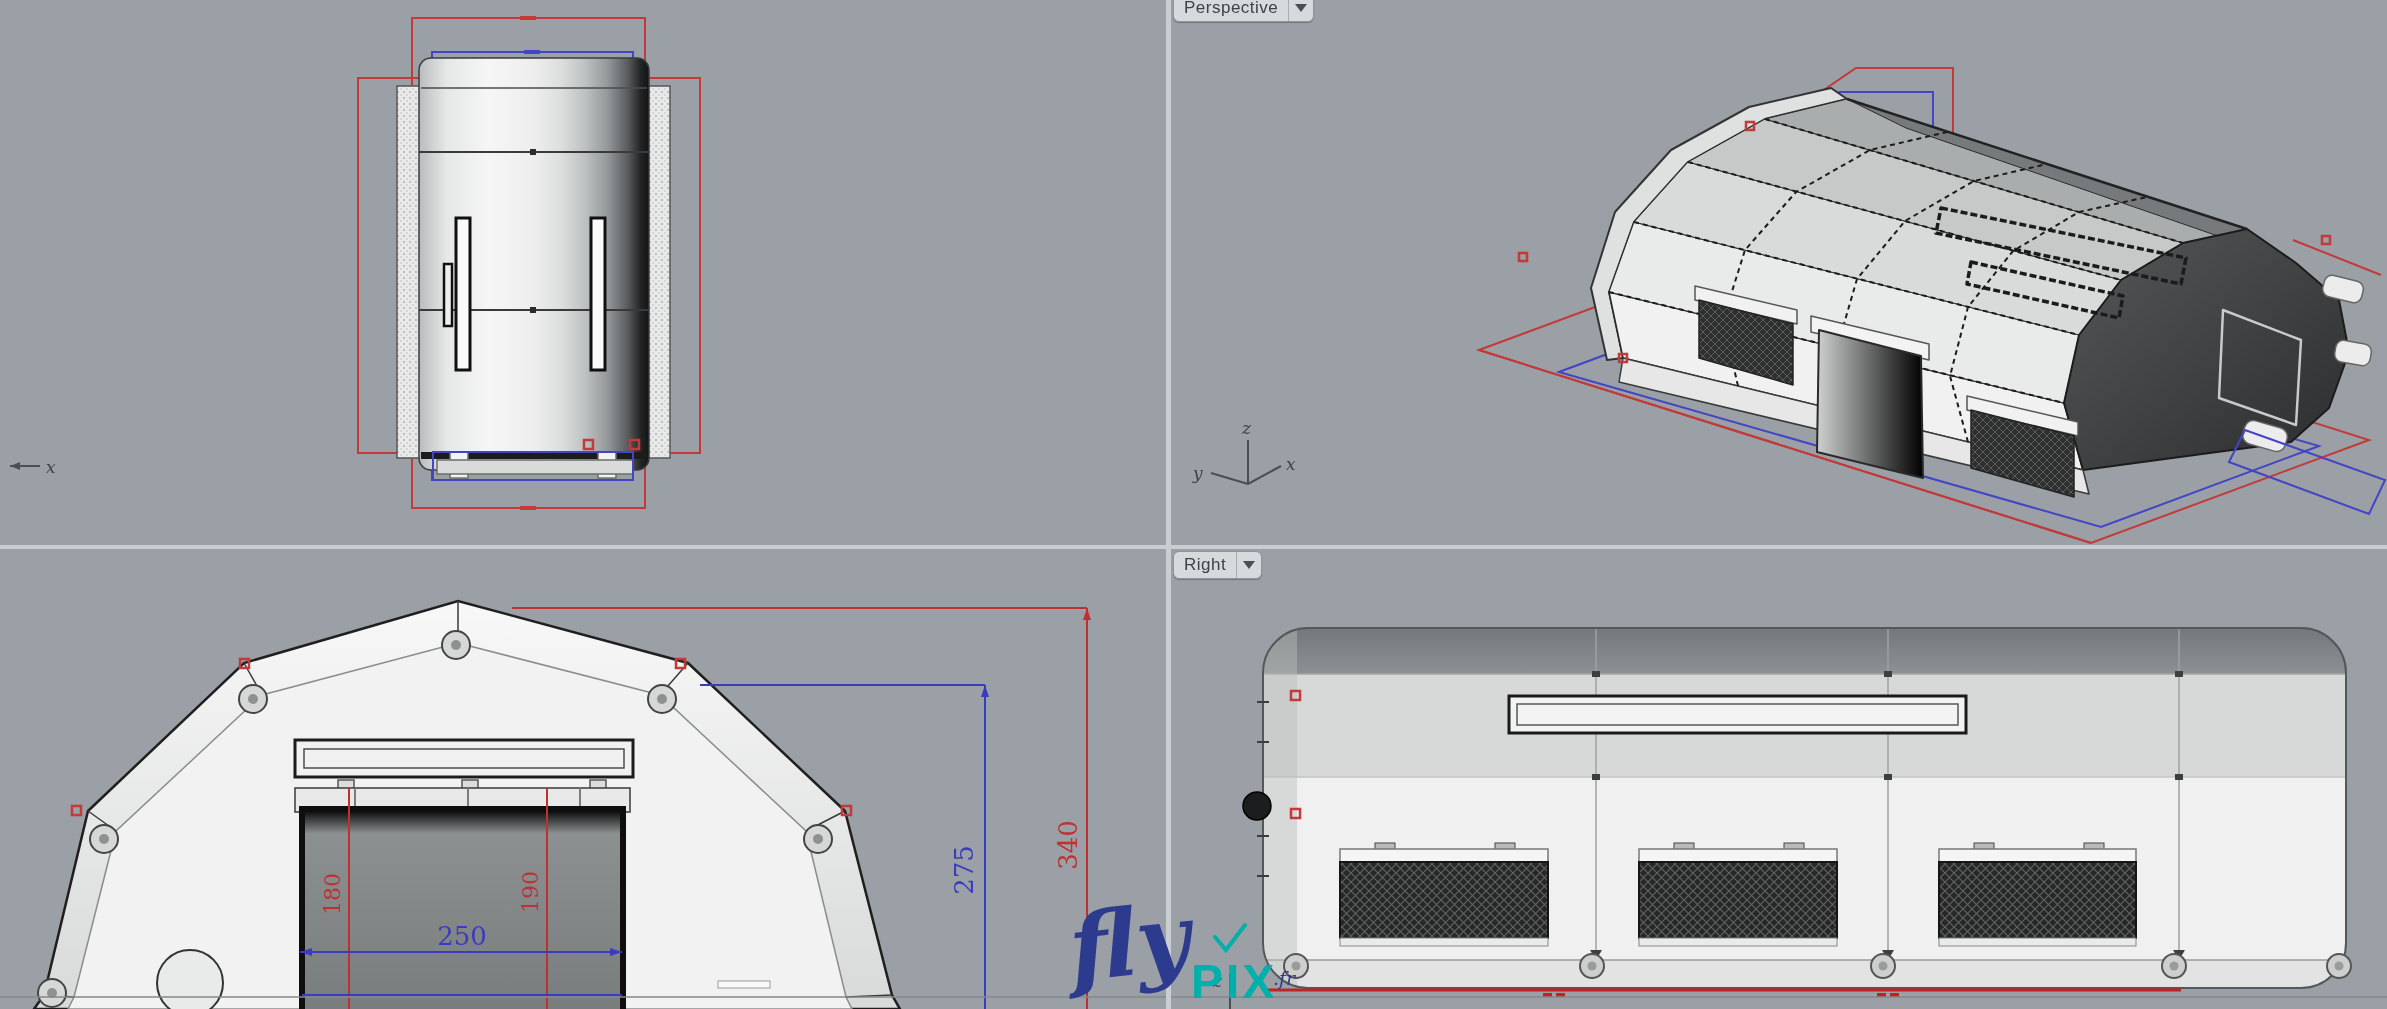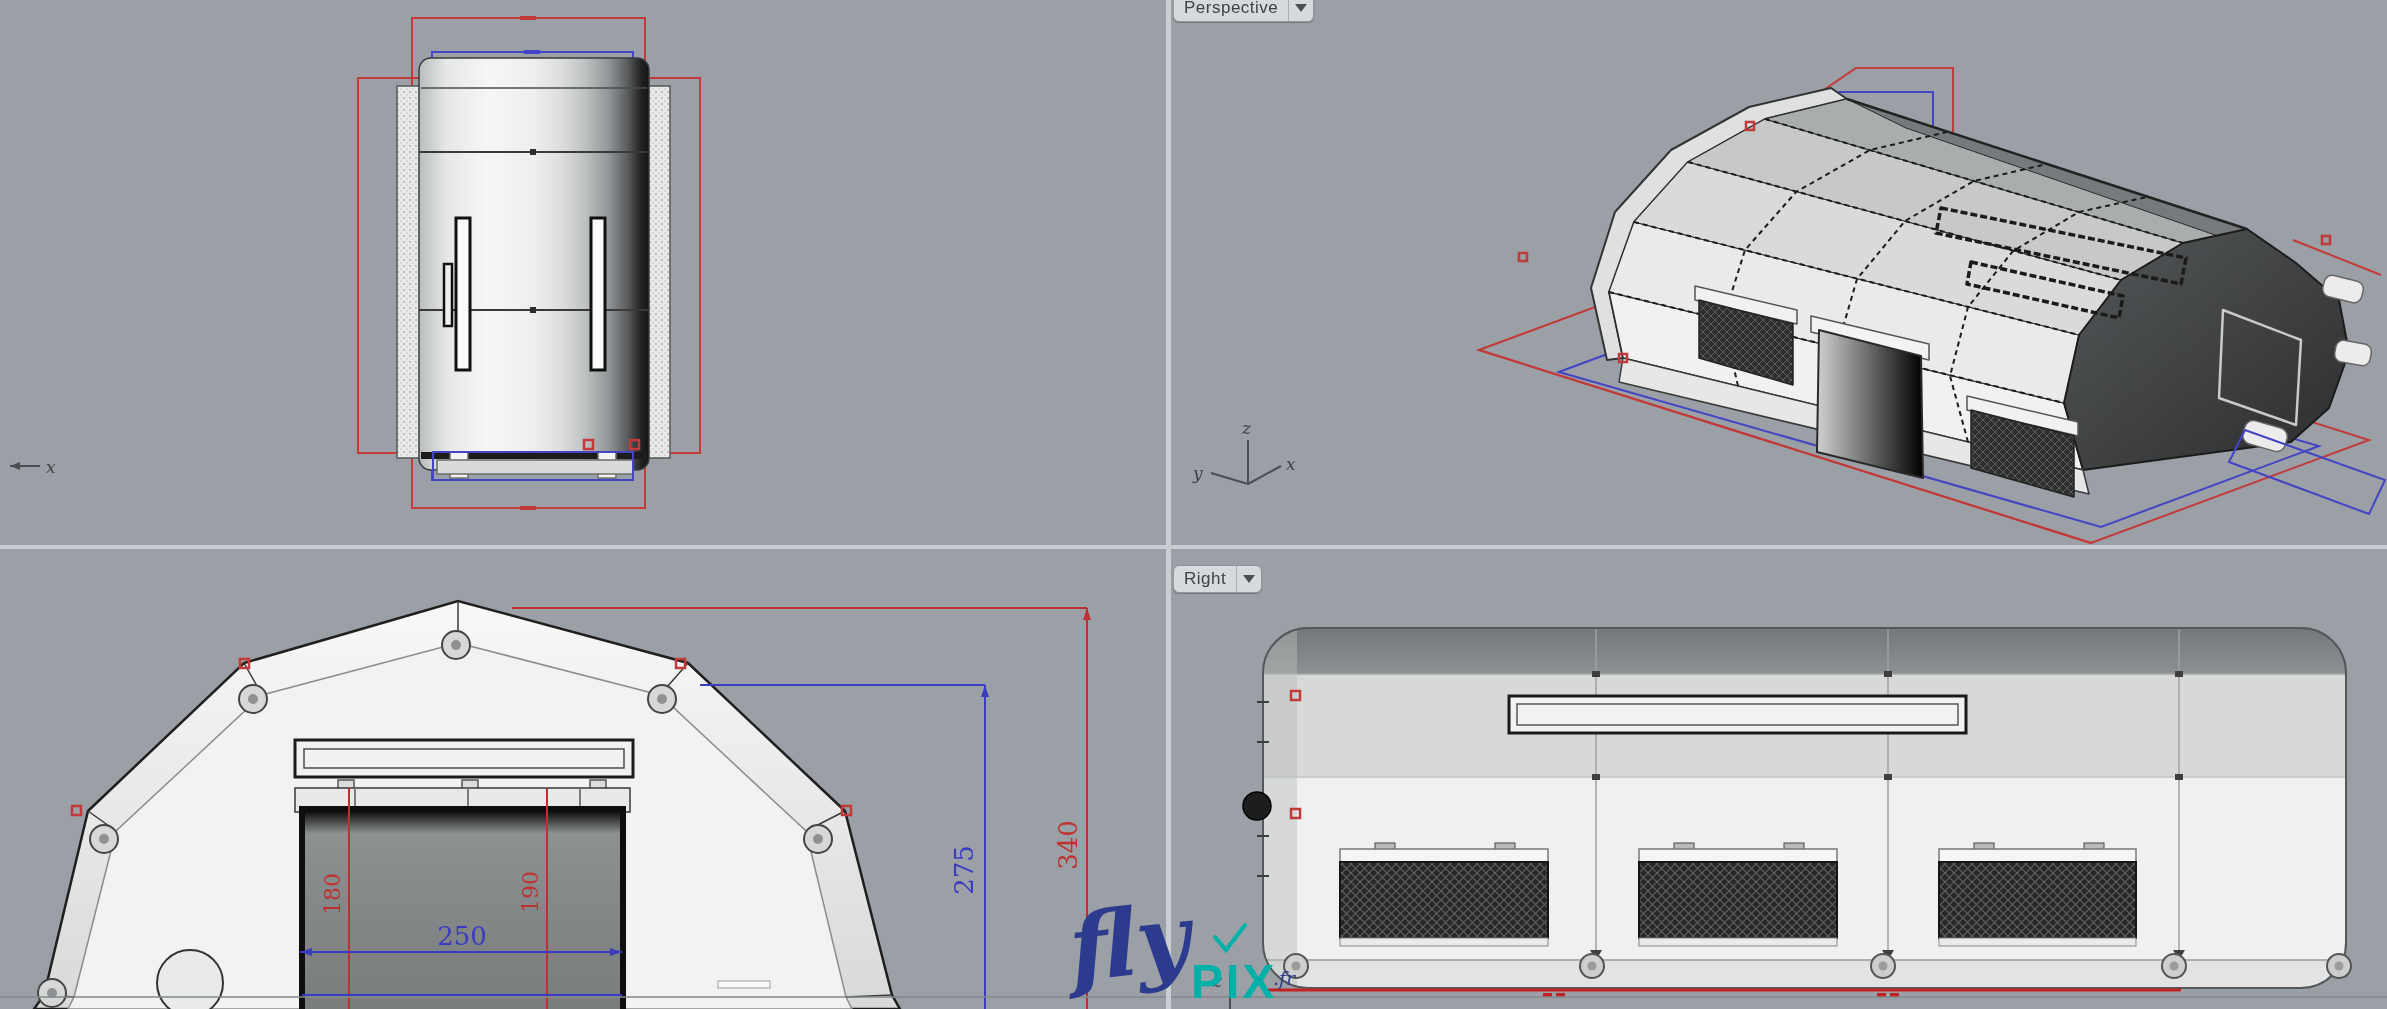--- a/index.html
+++ b/index.html
@@ -14,21 +14,21 @@
   
   .vp-tab{position:absolute;left:2px;display:flex;align-items:center;height:26px;
           background:#d6dadd;border:1px solid #8f969b;border-radius:6px;
           box-shadow:0 1px 1px rgba(0,0,0,.25);z-index:5;}
   .vp-tab-label{padding:0 10px;font-size:17px;color:#3e4244;letter-spacing:.5px;}
   .vp-tab-arrow{display:flex;align-items:center;justify-content:center;width:24px;height:100%;
           border-left:1px solid #a7adb1;}
   .tri{width:0;height:0;border-left:6px solid transparent;border-right:6px solid transparent;
        border-top:8px solid #4a4f52;}
   #tab-persp{top:-7px;height:27px;}
-  #tab-right{top:16px;}
+  #tab-right{top:2px;}
   
   #watermark{position:absolute;left:1063px;top:893px;width:270px;height:116px;z-index:9;pointer-events:none;}
   .logo-fly{font-family:"DejaVu Serif",serif;font-style:italic;font-weight:bold;fill:#2c3b8e;font-size:92px;}
   .logo-pix{font-family:"Liberation Sans",sans-serif;font-weight:bold;fill:#00b0a9;font-size:48px;letter-spacing:3px;}
   .logo-fr{font-family:"DejaVu Serif",serif;font-style:italic;fill:#2c3b8e;font-size:19px;}
   
   .dim{font-family:"DejaVu Serif",serif;}
   .axis-label{font-family:"DejaVu Serif",serif;font-style:italic;font-size:17px;fill:#3d4245;}
 </style>
 </head>

